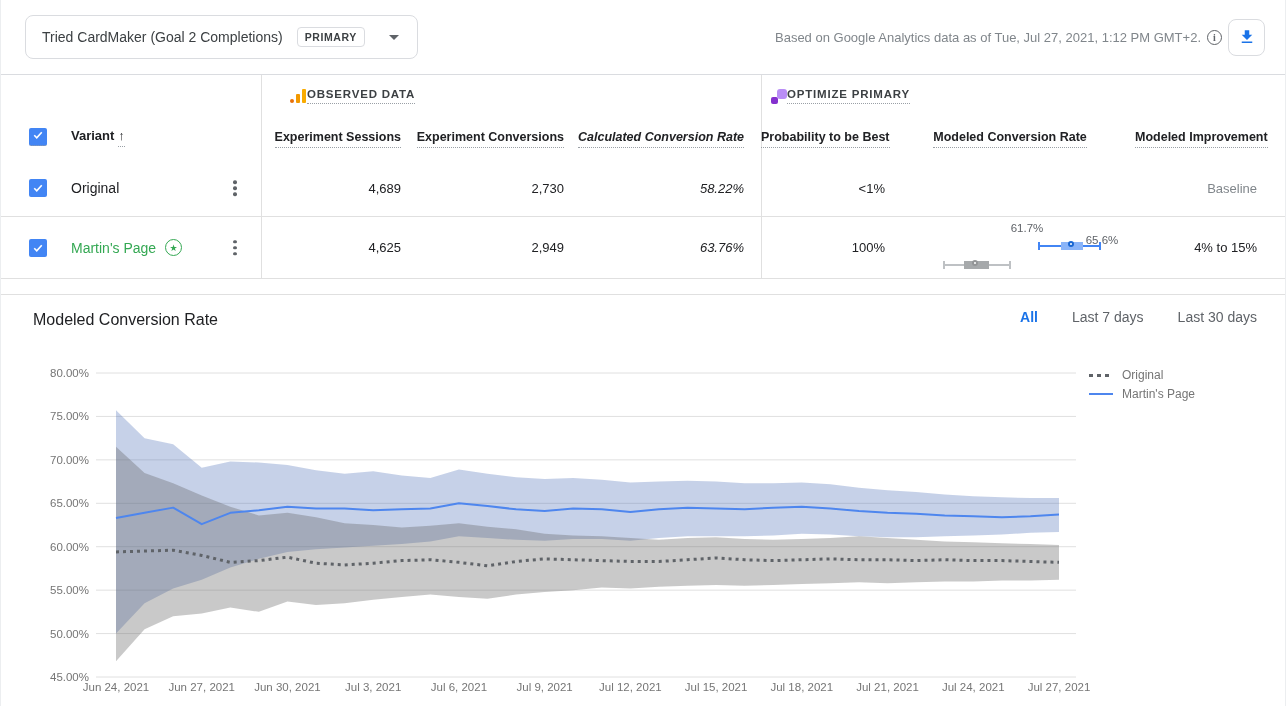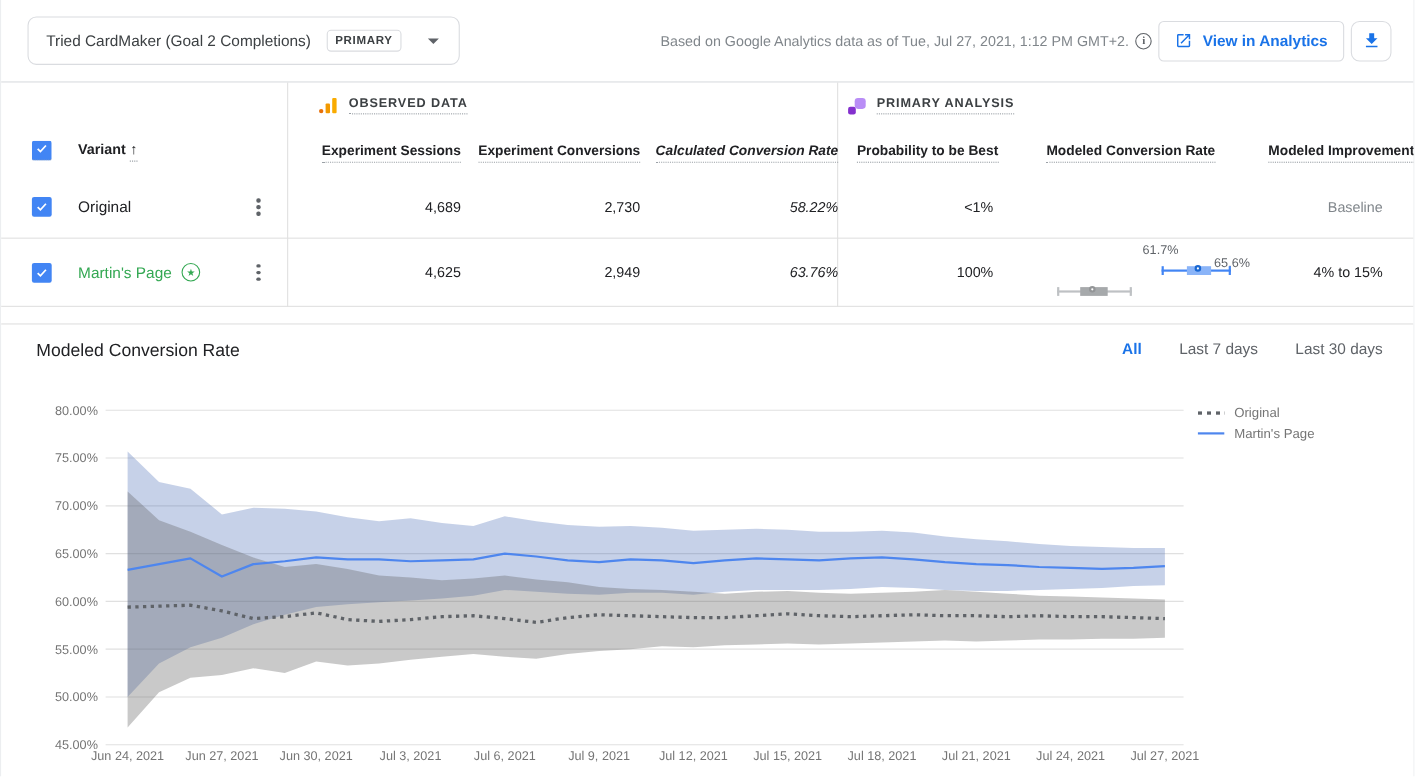--- a/index.html
+++ b/index.html
@@ -16,37 +16,37 @@
   .caption { font-size:13px; color:#80868b; white-space:nowrap; }
   .info-icon { width:15px; height:15px; border:1.5px solid #5f6368; border-radius:50%; color:#5f6368; font-size:10px; display:flex; align-items:center; justify-content:center; font-weight:bold; font-family:"Liberation Serif", serif; }
   .btn-analytics { display:flex; align-items:center; gap:9px; height:37px; padding:0 14px; border:1px solid #dadce0; border-radius:5px; background:#fff; color:#1a73e8; font-size:14px; font-weight:bold; cursor:pointer; white-space:nowrap; }
   .btn-download { width:37px; height:37px; border:1px solid #dadce0; border-radius:8px; background:#fff; display:flex; align-items:center; justify-content:center; cursor:pointer; }
 
   
   .vtable { position:relative; }
   .vdiv { position:absolute; top:0; width:1px; background:#e0e0e0; height:204px; }
   .vdiv.v1 { left:260px; } .vdiv.v2 { left:760px; }
   .thead { position:relative; height:85px; }
-  .sec-label { position:absolute; top:13px; display:flex; align-items:flex-end; gap:10px; }
+  .sec-label { position:absolute; top:13px; display:flex; align-items:flex-end; }
   .sec-label.observed { left:289px; } .sec-label.optimize { left:770px; }
   .sec-text { font-size:11.5px; font-weight:bold; letter-spacing:.8px; color:#3c4043; border-bottom:1px dotted #9aa0a6; padding-bottom:3px; }
   .ga-icon { width:17px; height:15px; position:relative; }
   .ga-icon i { position:absolute; bottom:1px; border-radius:1px; }
   .ga-icon .b1 { left:0; width:4px; height:4px; background:#e8710a; border-radius:50%; }
   .ga-icon .b2 { left:6px; width:4px; height:9px; background:#f29900; }
   .ga-icon .b3 { left:12px; width:4px; height:14px; background:#f9ab00; }
   .opt-icon { width:16px; height:15px; position:relative; }
   .opt-icon .sq-big { position:absolute; right:0; top:0; width:10px; height:10px; background:#b98df6; border-radius:3px; }
   .opt-icon .sq-sm { position:absolute; left:0; bottom:0; width:7px; height:7px; background:#8430ce; border-radius:2px; }
 
   .cols { position:absolute; bottom:0; left:0; right:0; height:46px; display:flex; align-items:center; }
   .c { flex:none; text-align:right; font-size:12.5px; font-weight:bold; color:#202124; white-space:nowrap; }
   .c span, .colhead span { border-bottom:1px dotted #9aa0a6; padding-bottom:3px; }
   .c-variant { width:260px; text-align:left; padding-left:28px; display:flex; align-items:center; }
-  .c-sess { width:140px;margin-left:18px; } .c-conv { width:163px; } .c-rate { width:180px;font-style:italic; }
+  .c-sess { width:140px; } .c-conv { width:163px; } .c-rate { width:180px;font-style:italic; }
   .c-gap { width:17px; } .c-prob { width:124px; }
   .c-viz { width:250px; text-align:center; }
   .c-impr { flex:1; padding-right:28px; }
 
   .checkbox { width:18px; height:18px; border-radius:2px; background:#4285f4; display:flex; align-items:center; justify-content:center; cursor:pointer; flex:none; }
   .variant-label { margin-left:24px; font-size:13px; font-weight:bold; color:#202124; }
   .sort-arrow { font-size:13px; color:#202124; margin-left:4px; font-weight:bold; }
 
   .trow { position:relative; display:flex; align-items:center; border-bottom:1px solid #e0e0e0; }
   .trow.r1 { height:57px; } .trow.r2 { height:62px; }
@@ -98,26 +98,20 @@
 
   <div class="topbar">
     <div class="metric-selector">
       <span class="metric-label">Tried CardMaker (Goal 2 Completions)</span>
       <span class="badge">PRIMARY</span>
       <span class="caret"></span>
     </div>
     <div class="topbar-right">
       <span class="caption">Based on Google Analytics data as of Tue, Jul 27, 2021, 1:12 PM GMT+2.</span>
       <span class="info-icon">i</span>
-      <button class="btn-analytics">
-        <svg width="16" height="16" viewBox="0 0 24 24">
-          <path fill="#1a73e8" d="M19 19H5V5h7V3H5a2 2 0 0 0-2 2v14a2 2 0 0 0 2 2h14a2 2 0 0 0 2-2v-7h-2v7zM14 3v2h3.59l-9.83 9.83 1.41 1.41L19 6.41V10h2V3h-7z"></path>
-        </svg>
-        <span>View in Analytics</span>
-      </button>
       <button class="btn-download">
         <svg width="18" height="18" viewBox="0 0 24 24">
           <path fill="#1a73e8" d="M19 9h-4V3H9v6H5l7 7 7-7zM5 18v2h14v-2H5z"></path>
         </svg>
       </button>
     </div>
   </div>
 
   <div class="vtable">
     <div class="vdiv v1"></div>
@@ -130,21 +124,21 @@
             <i class="b2"></i>
             <i class="b3"></i>
           </span>
         <span class="sec-text">OBSERVED DATA</span>
       </div>
       <div class="sec-label optimize">
         <span class="opt-icon">
             <span class="sq-sm"></span>
             <span class="sq-big"></span>
           </span>
-        <span class="sec-text">PRIMARY ANALYSIS</span>
+        <span class="sec-text">OPTIMIZE PRIMARY</span>
       </div>
 
       <div class="cols">
         <div class="c c-variant">
           <span class="checkbox">
             <svg width="12" height="12" viewBox="0 0 24 24">
                 <path fill="none" stroke="#fff" stroke-width="3.2" d="M4.5 12.5l5 5 10-11"></path>
               </svg>
           </span>
           <span class="variant-label" style="border:none;">Variant</span>
@@ -196,21 +190,21 @@
             <i></i>
             <i></i>
           </span>
       </div>
       <div class="cell c-sess">4,625</div>
       <div class="cell c-conv">2,949</div>
       <div class="cell c-rate">63.76%</div>
       <div class="cell c-gap"></div>
       <div class="cell c-prob">100%</div>
       <div class="viz" style="height:52px;">
-        <span class="eb-label" style="left:152px; top:0;">61.7%</span>
+        <span class="eb-label" style="left:142px; top:0;">61.7%</span>
         <span class="eb-label" style="left:217px; top:12px;">65.6%</span>
         <span class="ebar blue" style="left:153px; width:63px; top:18px;">
           <span class="line"></span>
             <span class="capl"></span>
             <span class="capr"></span>
           <span class="box" style="left:23px; width:22px;"></span>
           <span class="dot" style="left:30px;"></span>
         </span>
         <span class="ebar gray faded" style="left:58px; width:68px; top:37px;">
           <span class="line"></span>

